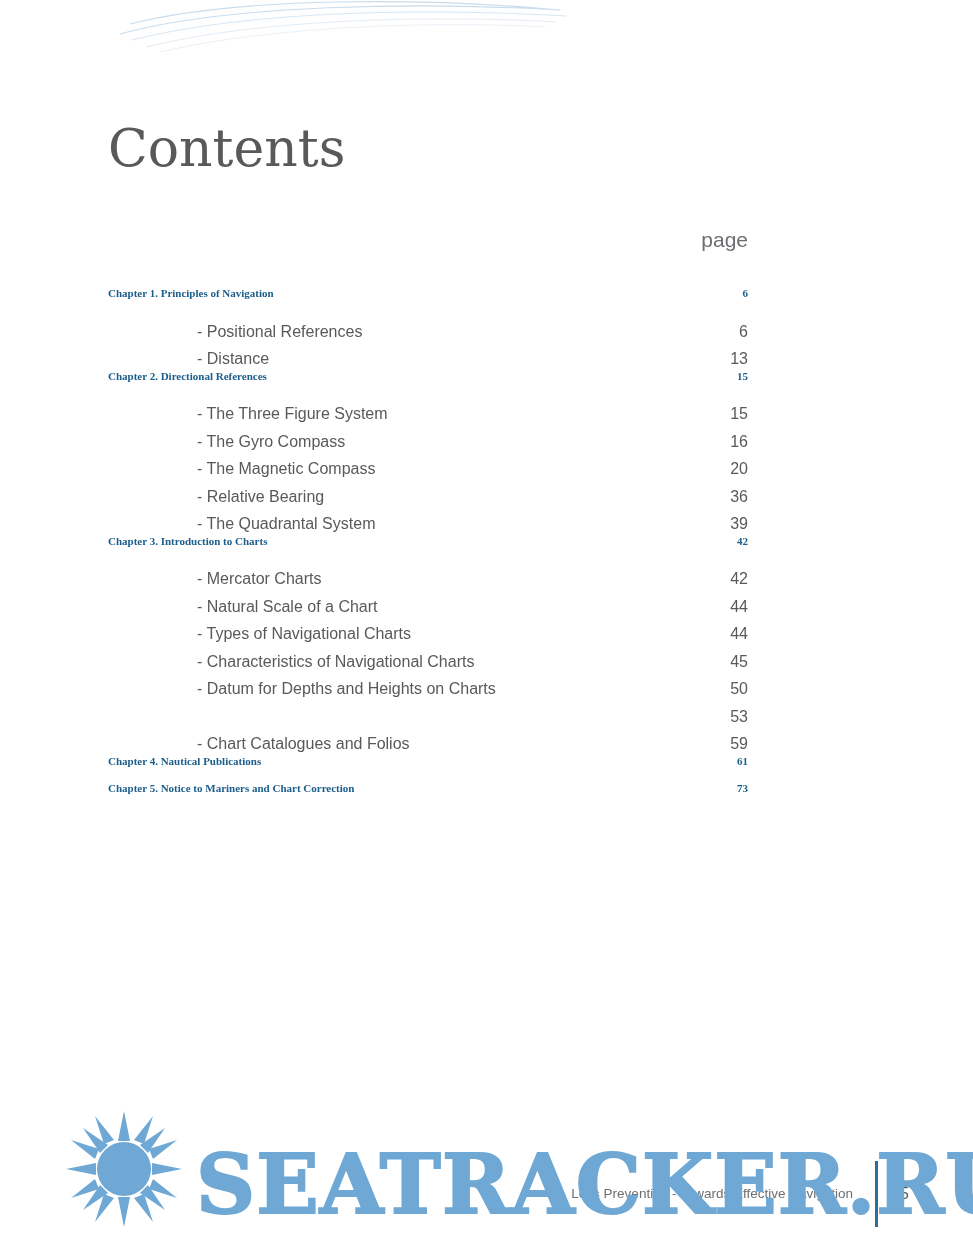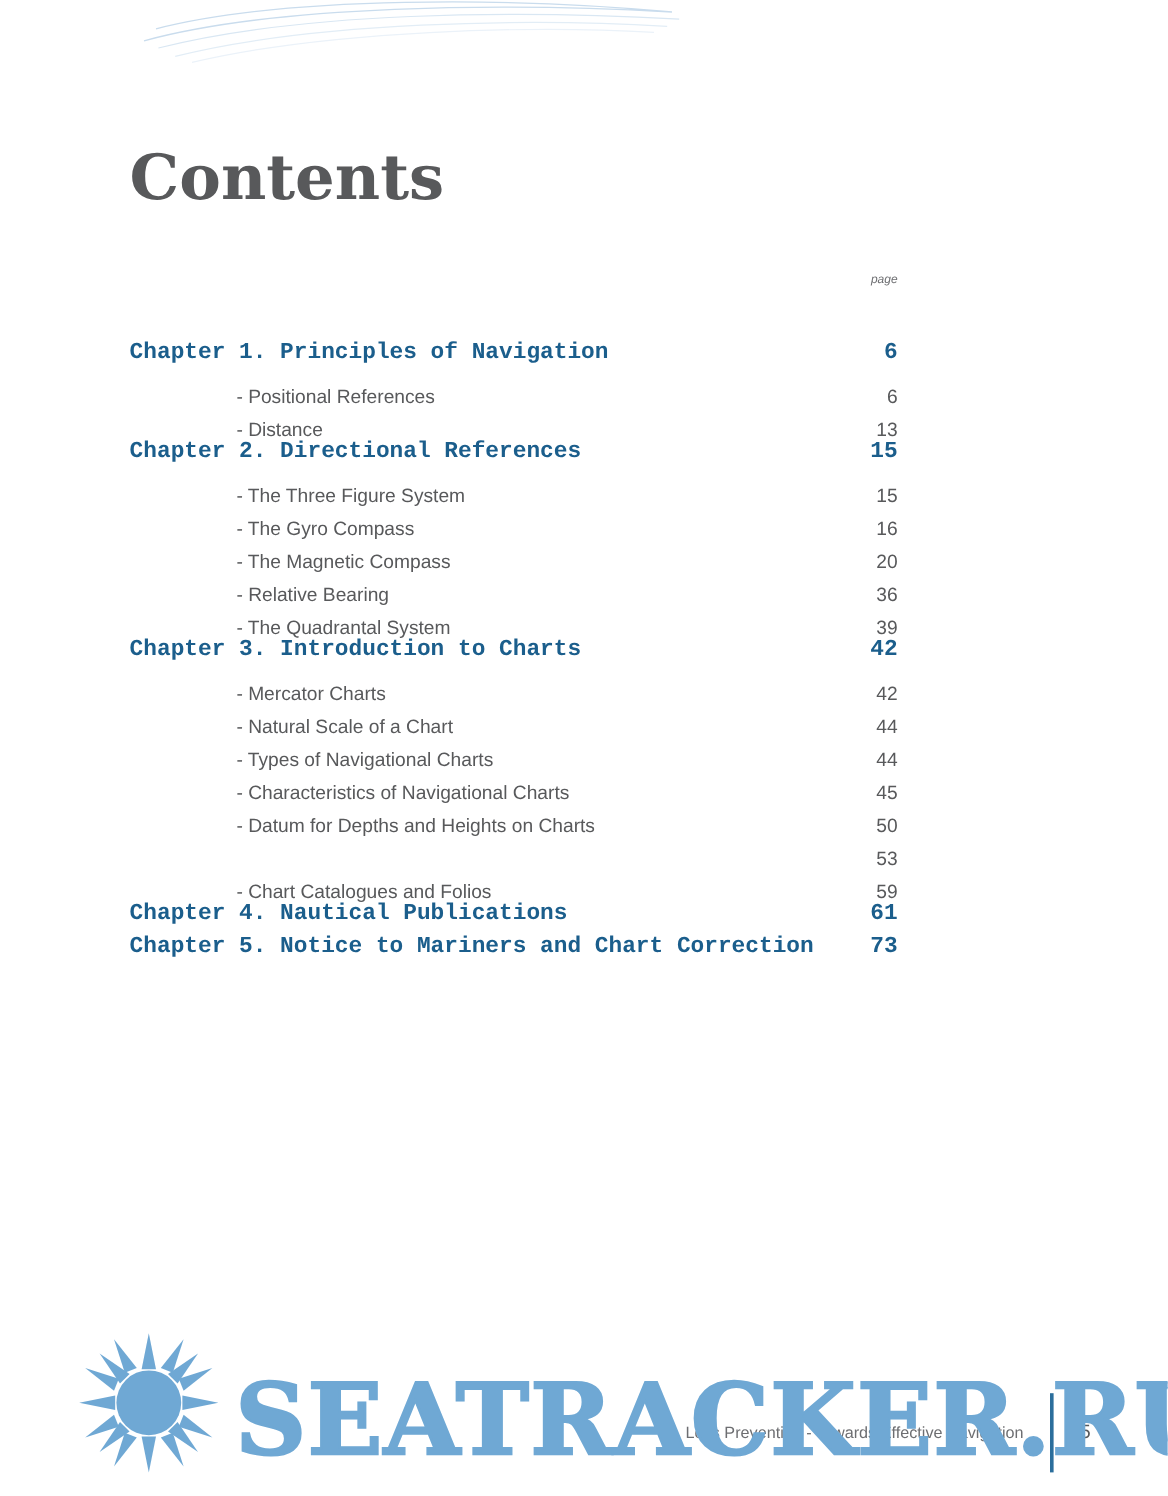--- a/index.html
+++ b/index.html
@@ -32,43 +32,42 @@
     left: 0;
     width: 973px;
     height: 1247px;
   }
 
   .title {
     position: absolute;
     left: 108px;
     top: 118px;
     font-family: "DejaVu Serif", serif;
-    font-weight: 700;
+    font-weight: 400;
     font-size: 52px;
     color: #58595b;
     letter-spacing: 0px;
   }
 
   .toc {
     position: absolute;
     left: 108px;
     top: 228px;
     width: 640px;
   }
 
   .page-col-head {
     position: absolute;
     left: 0;
     top: 0;
     width: 640px;
     text-align: right;
-    font-size: 10px;
+    font-size: 21px;
     color: #6d6e71;
     font-family: "Liberation Sans", sans-serif;
-    font-style: italic;
   }
 
   .rows {
     position: absolute;
     left: 0;
     top: 52px;
     width: 640px;
   }
 
   .row {
@@ -86,22 +85,22 @@
   .row .pageno {
     margin-left: auto;
     text-align: right;
     width: 80px;
   }
 
   .row.chapter .label,
   .row.chapter .pageno {
     color: #1b5e8c;
     font-weight: bold;
-    font-size: 19px;
-    font-family: Liberation Mono, monospace;
+    font-size: 11px;
+    font-family: Liberation Serif, serif;
   }
 
   .row.sub .label,
   .row.sub .pageno {
     color: #58595b;
     font-weight: normal;
     font-size: 16px;
     font-family: "Liberation Sans", sans-serif;
     margin-top: 10px;
   }

